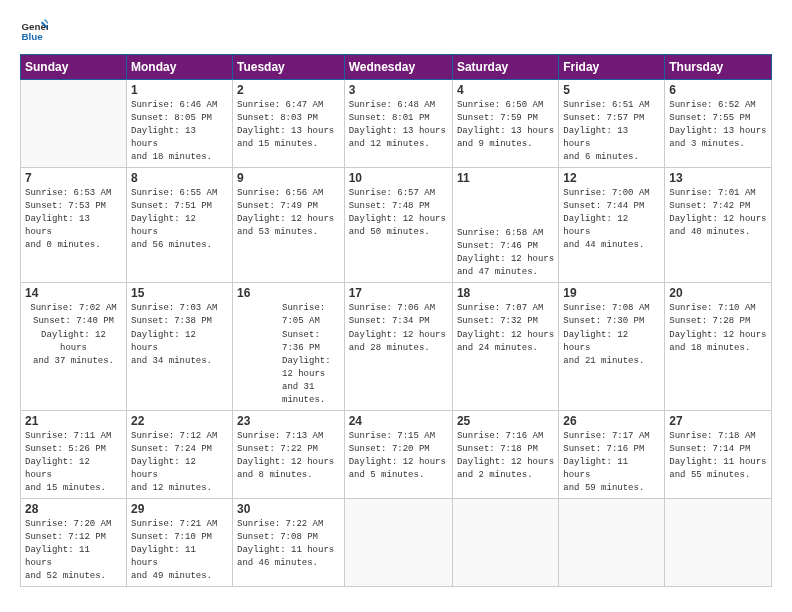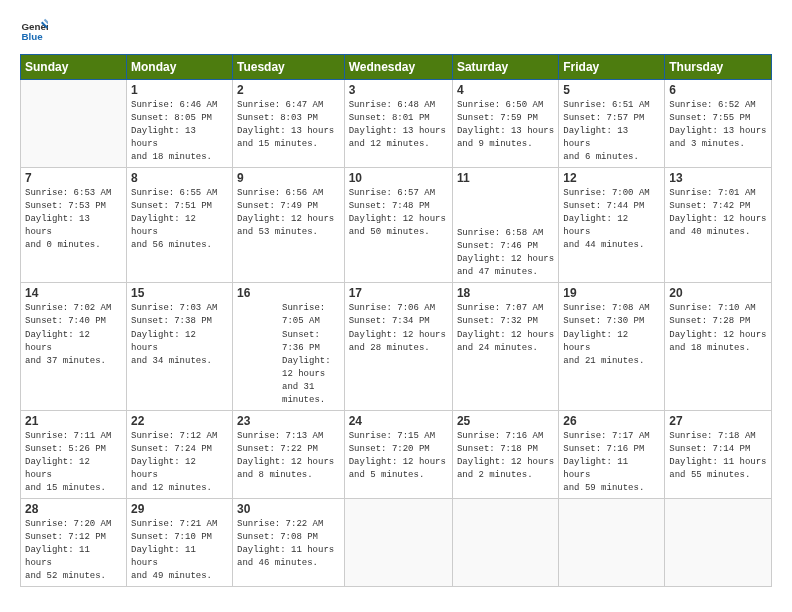--- a/index.html
+++ b/index.html
@@ -42,21 +42,21 @@
     .subtitle {
       font-size: 14px;
       color: #555;
     }
     .calendar {
       width: 100%;
       border-collapse: collapse;
       border: 1px solid #ccc;
     }
     .calendar th {
-      background: #4d7c0f;
+      background: #701a75;
       color: #fff;
       font-size: 12px;
       font-weight: bold;
       padding: 5px 4px;
       text-align: left;
       border: 1px solid #1a5fa0;
     }
     .calendar td {
       border: 1px solid #ccc;
       vertical-align: top;
@@ -211,21 +211,21 @@
             <span class="day-num">13</span>
             <div class="day-info" style="white-space: pre-line;">Sunrise: 7:01 AM
 Sunset: 7:42 PM
 Daylight: 12 hours
 and 40 minutes.</div>
           </td>
         </tr>
         <tr>
           <td>
             <span class="day-num">14</span>
-            <div class="day-info" style="white-space: pre-line;">Sunrise: 7:02 AM
+            <div class="day-info" style="white-space: pre-line; text-align: center;">Sunrise: 7:02 AM
 Sunset: 7:40 PM
 Daylight: 12 hours
 and 37 minutes.</div>
           </td>
           <td>
             <span class="day-num">15</span>
             <div class="day-info" style="white-space: pre-line;">Sunrise: 7:03 AM
 Sunset: 7:38 PM
 Daylight: 12 hours
 and 34 minutes.</div>

